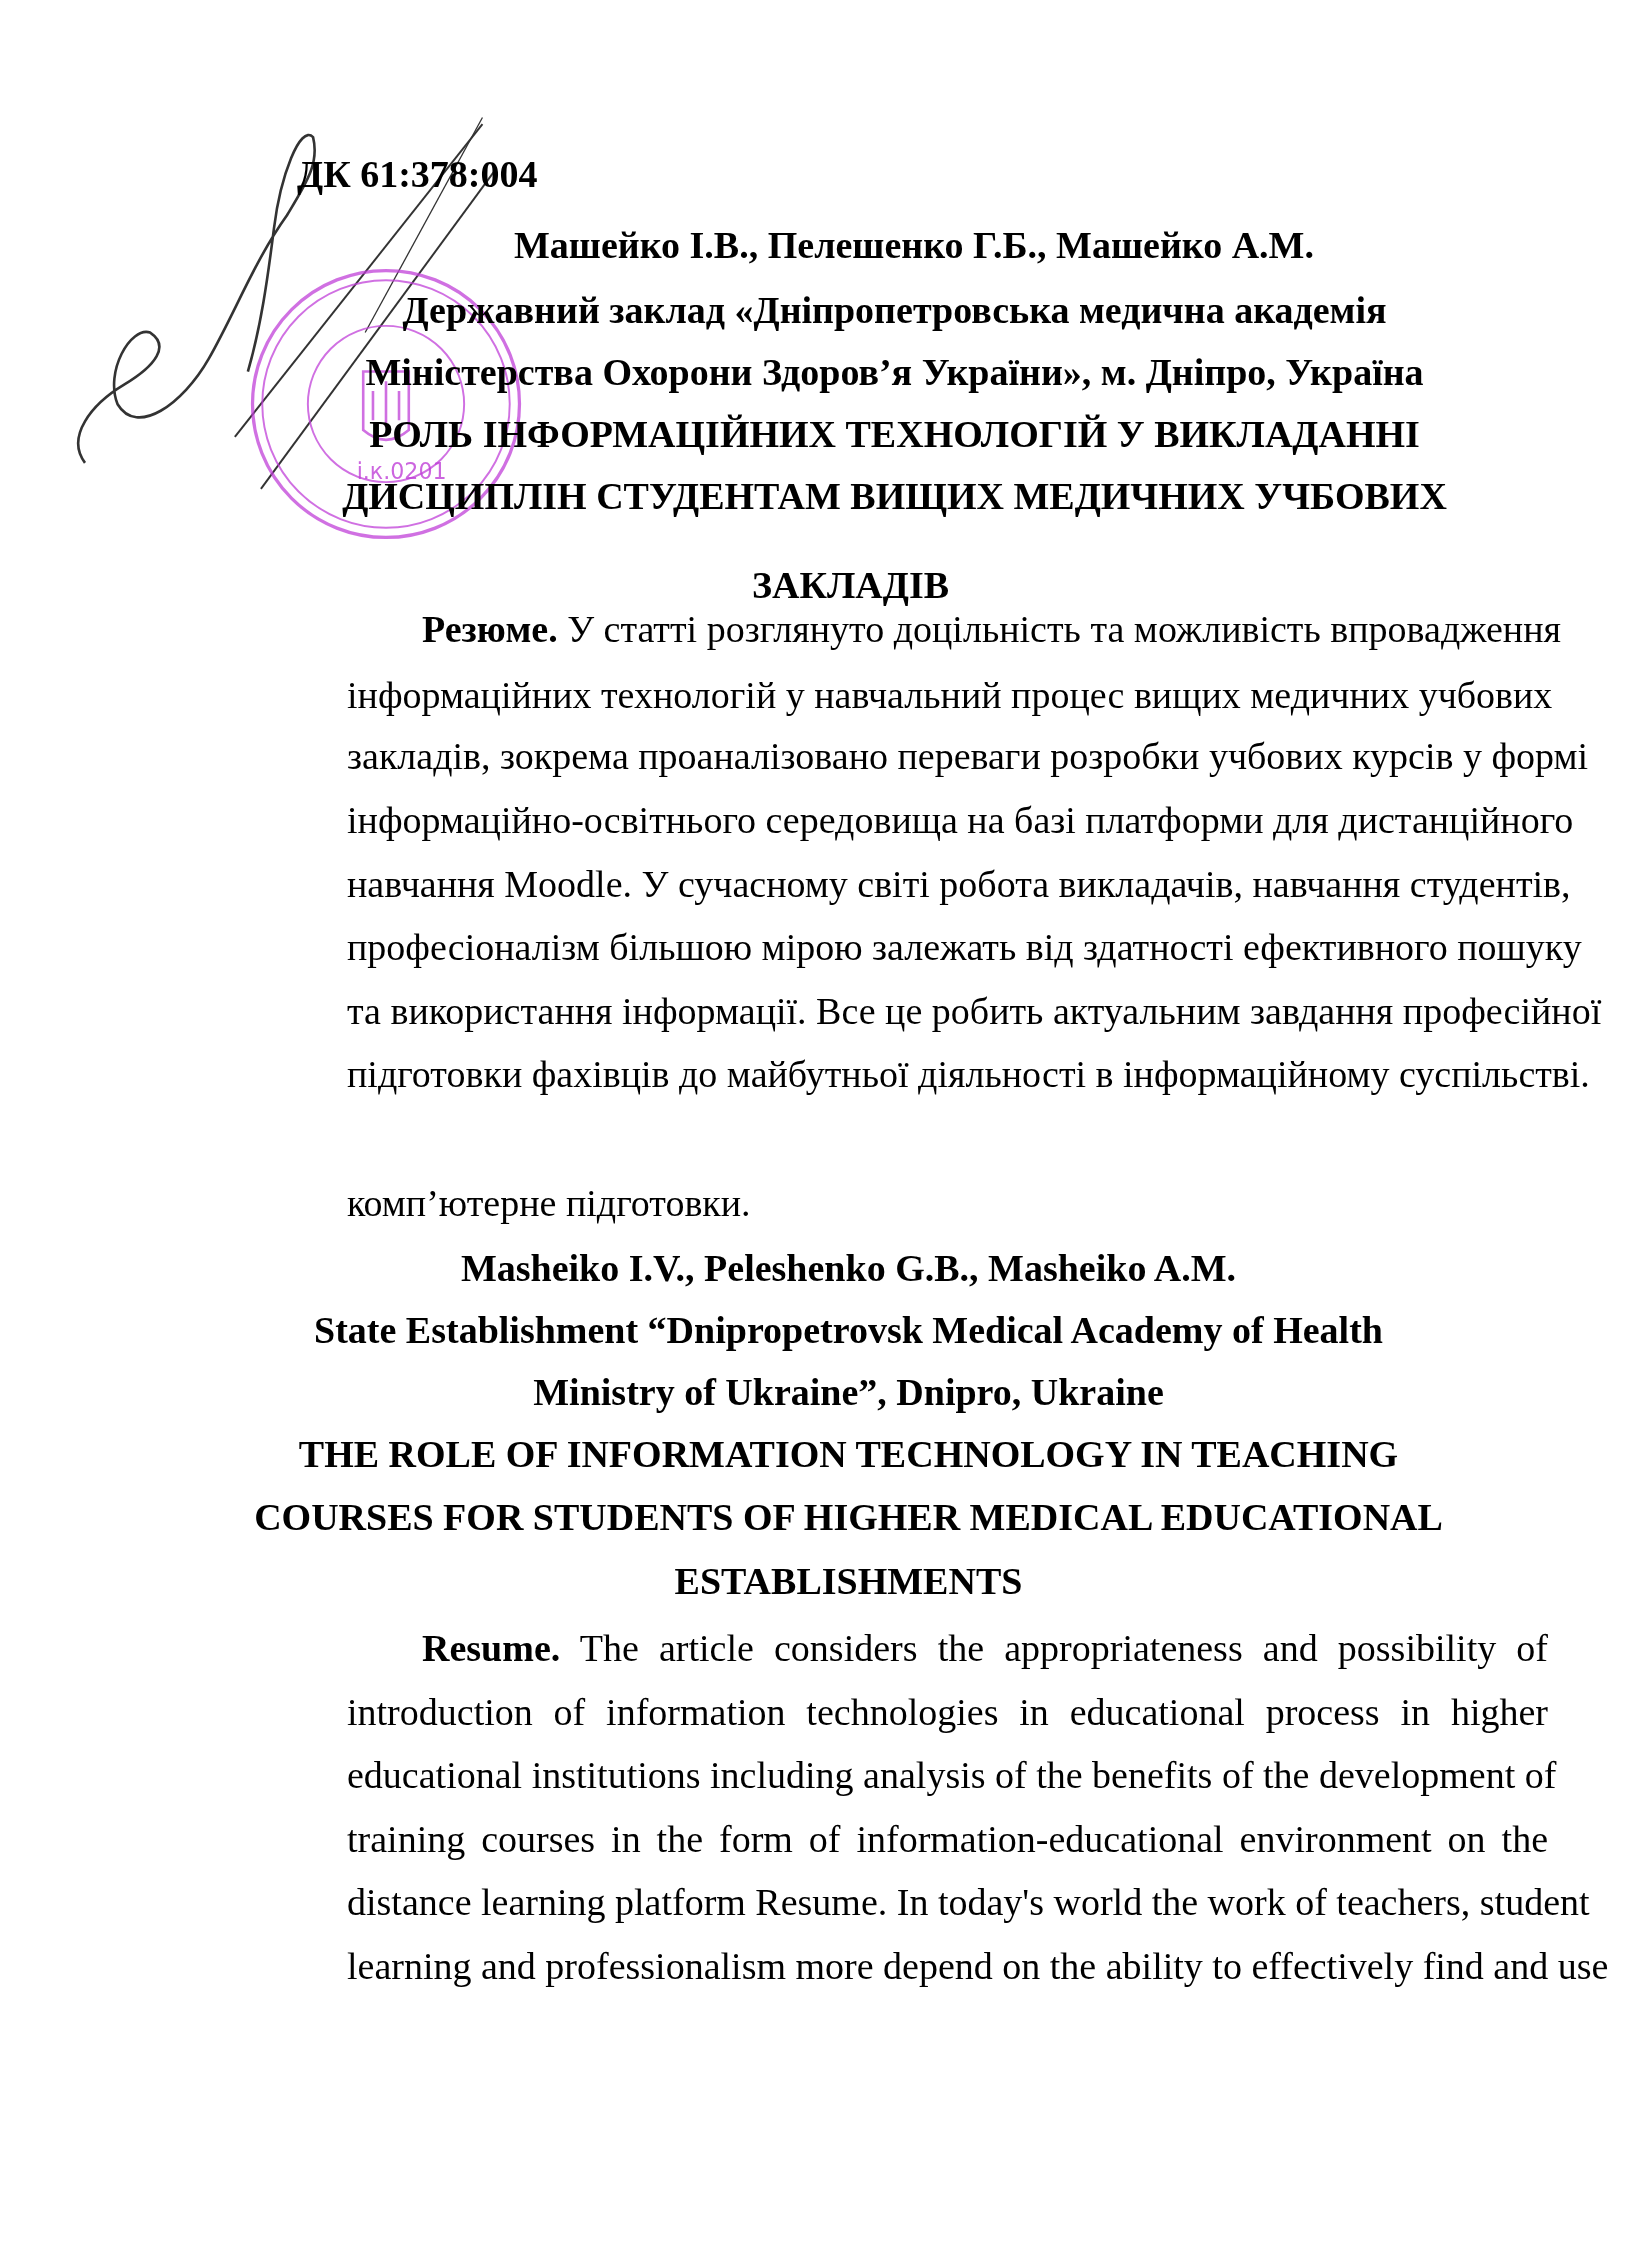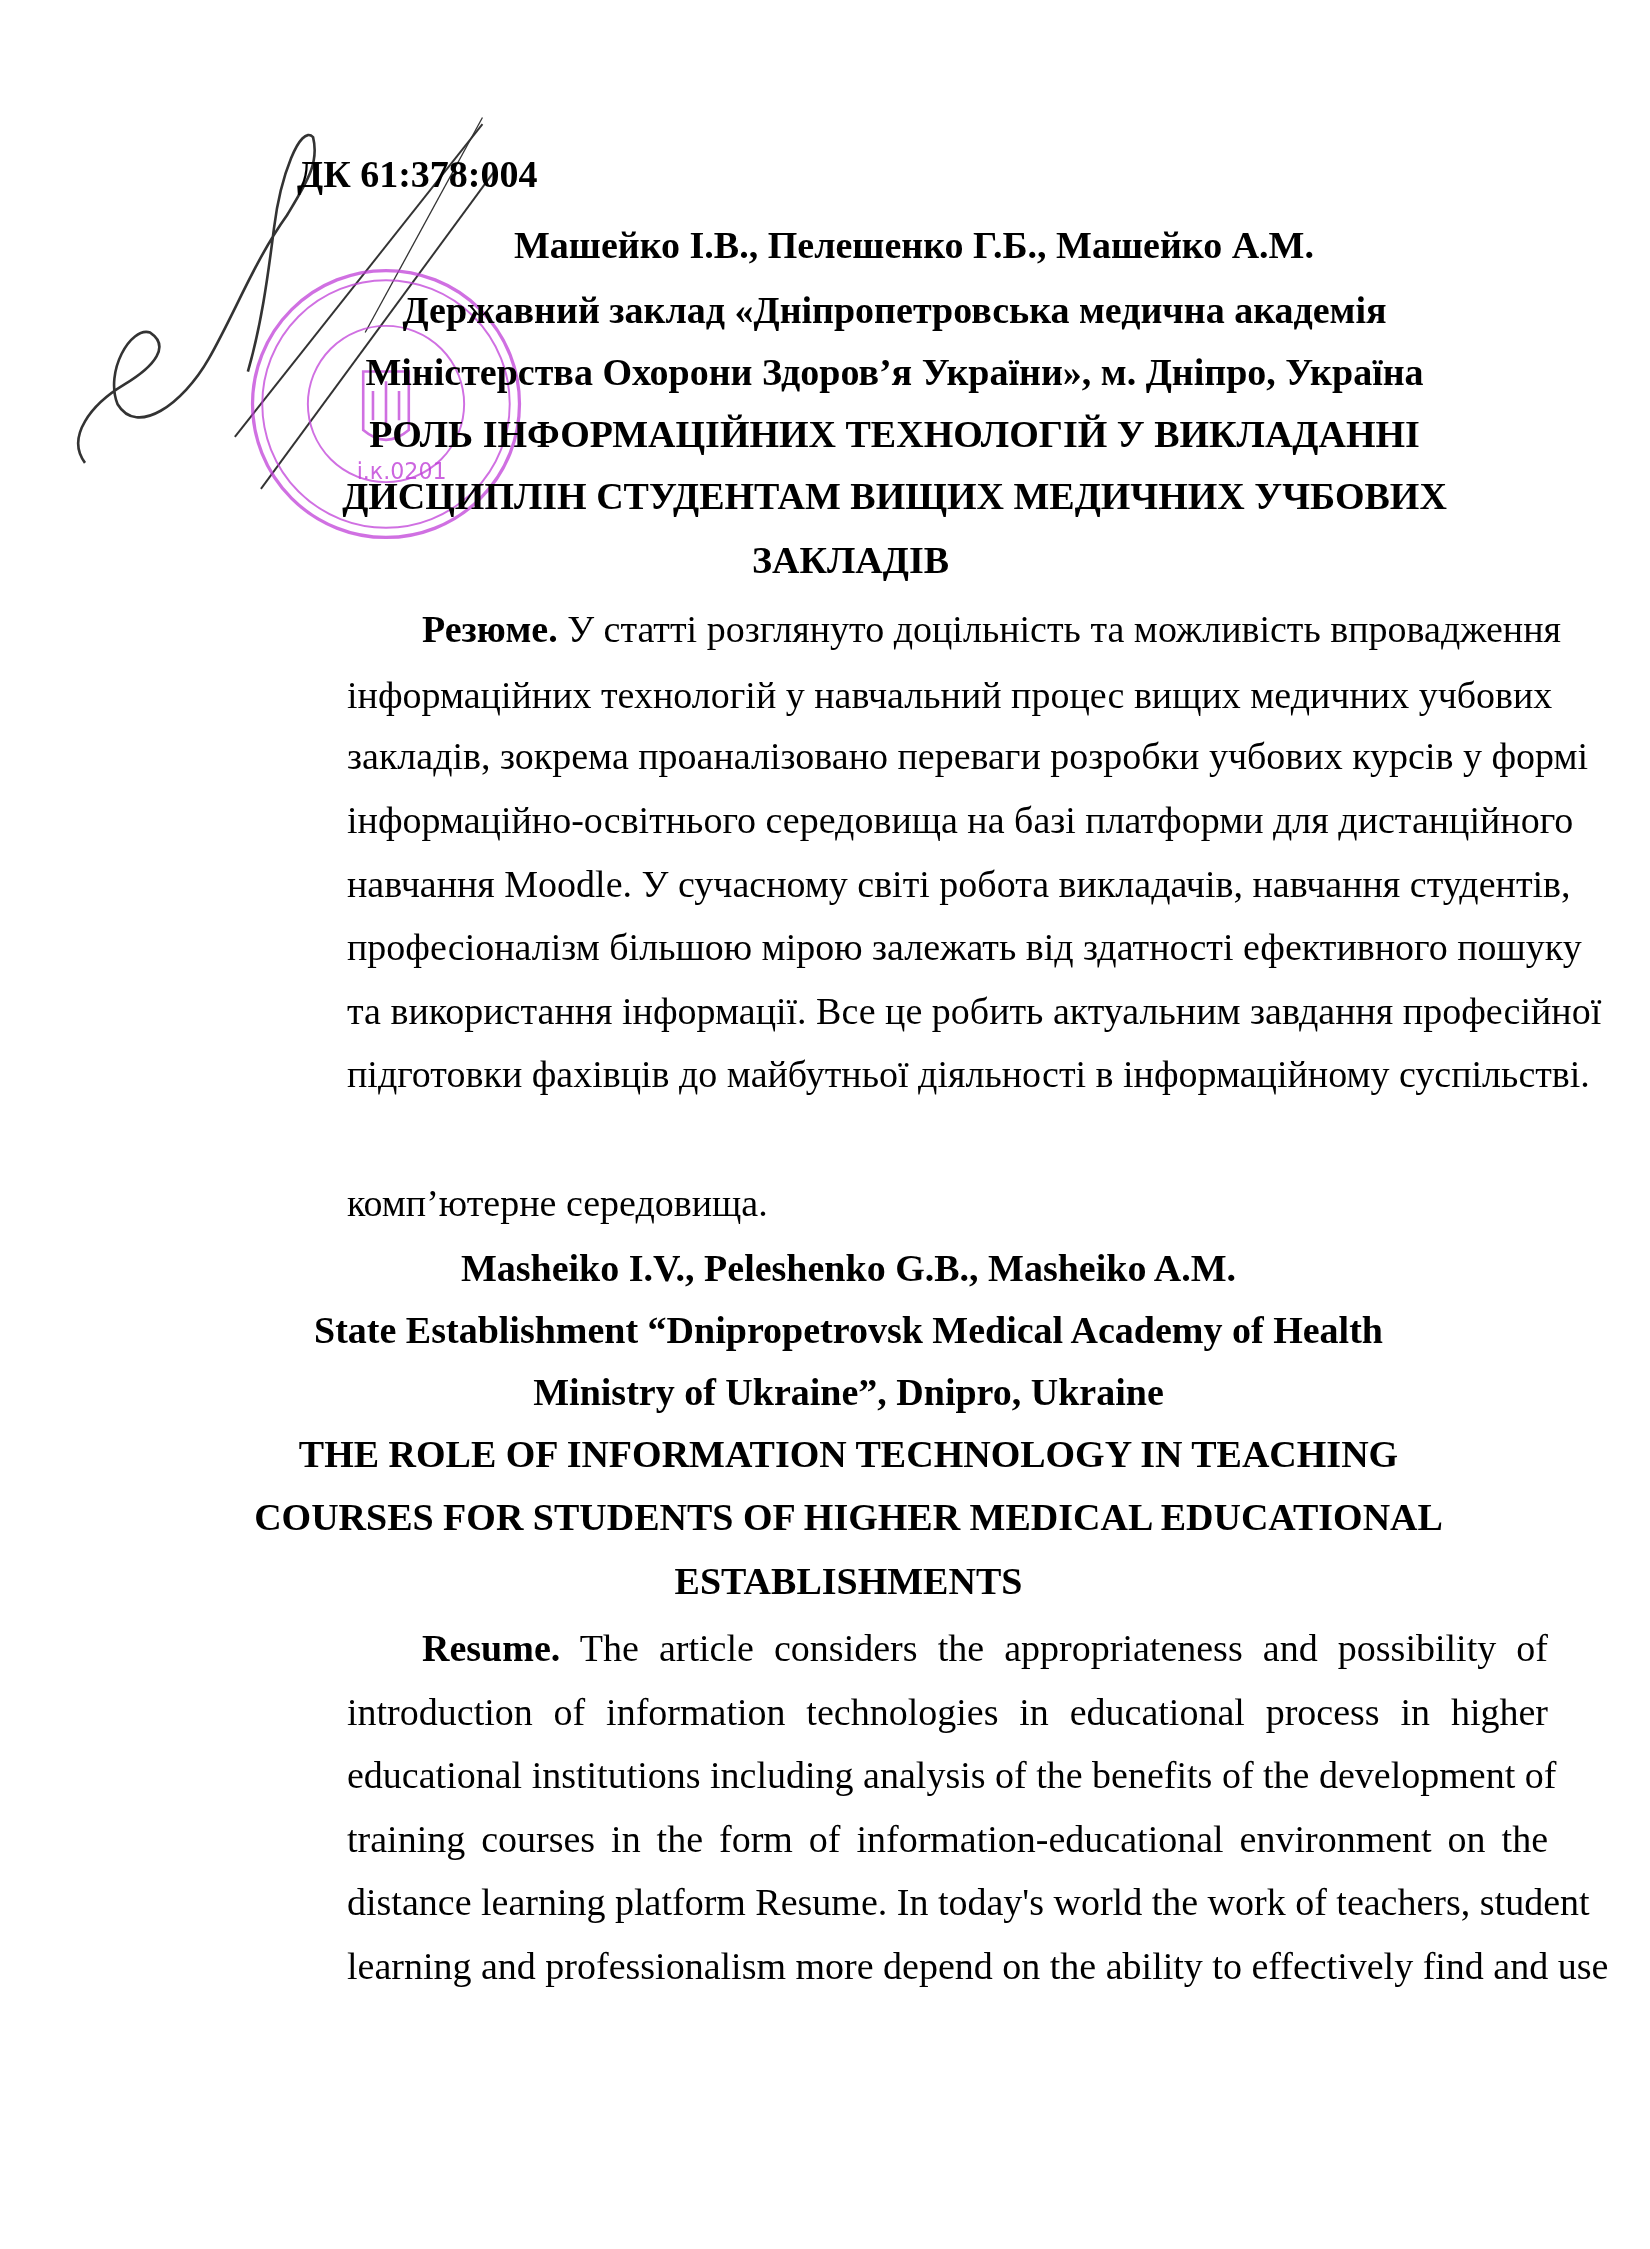--- a/index.html
+++ b/index.html
@@ -36,34 +36,34 @@
   </svg>
 
   <div class="line b" style="left:297px; top:151px;">ДК 61:378:004</div>
 
   <div class="line b center" style="top:222px; padding-left:235px; box-sizing:border-box;">Машейко І.В., Пелешенко Г.Б., Машейко А.М.</div>
   <div class="line b center" style="top:287px; padding-left:196px; box-sizing:border-box;">Державний заклад «Дніпропетровська медична академія</div>
   <div class="line b center" style="top:349px; padding-left:196px; box-sizing:border-box;">Міністерства Охорони Здоров’я України», м. Дніпро, Україна</div>
 
   <div class="line b center" style="top:411px; padding-left:196px; box-sizing:border-box;">РОЛЬ ІНФОРМАЦІЙНИХ ТЕХНОЛОГІЙ У ВИКЛАДАННІ</div>
   <div class="line b center" style="top:473px; padding-left:196px; box-sizing:border-box;">ДИСЦИПЛІН СТУДЕНТАМ ВИЩИХ МЕДИЧНИХ УЧБОВИХ</div>
-  <div class="line b center" style="top:537px; padding-left:108px; box-sizing:border-box;">ЗАКЛАДІВ</div>
+  <div class="line b center" style="top:562px; padding-left:108px; box-sizing:border-box;">ЗАКЛАДІВ</div>
 
   <div class="line just" style="top:606px; padding-left:0;">
     <span style="display:inline-block; width:75px;"></span><span class="b">Резюме.</span><span> У статті розглянуто доцільність та можливість впровадження</span>
   </div>
   <div class="line just" style="top:672px;">інформаційних технологій у навчальний процес вищих медичних учбових</div>
   <div class="line just" style="top:733px;">закладів, зокрема проаналізовано переваги розробки учбових курсів у формі</div>
   <div class="line just" style="top:797px;">інформаційно-освітнього середовища на базі платформи для дистанційного</div>
   <div class="line just" style="top:861px;">навчання Moodle. У сучасному світі робота викладачів, навчання студентів,</div>
   <div class="line just" style="top:924px;">професіоналізм більшою мірою залежать від здатності ефективного пошуку</div>
   <div class="line just" style="top:988px;">та використання інформації. Все це робить актуальним завдання професійної</div>
   <div class="line just last" style="top:1051px;">підготовки фахівців до майбутньої діяльності в інформаційному суспільстві.</div>
 
-  <div class="line just last" style="top:1180px;">комп’ютерне середовища.</div>
+  <div class="line just last" style="top:1180px;">комп’ютерне підготовки.</div>
 
   <div class="line b center" style="top:1245px; padding-left:104px; box-sizing:border-box;">Masheiko I.V., Peleshenko G.B., Masheiko A.M.</div>
   <div class="line b center" style="top:1307px; padding-left:104px; box-sizing:border-box;">State Establishment “Dnipropetrovsk Medical Academy of Health</div>
   <div class="line b center" style="top:1369px; padding-left:104px; box-sizing:border-box;">Ministry of Ukraine”, Dnipro, Ukraine</div>
 
   <div class="line b center" style="top:1431px; padding-left:104px; box-sizing:border-box;">THE ROLE OF INFORMATION TECHNOLOGY IN TEACHING</div>
   <div class="line b center" style="top:1494px; padding-left:104px; box-sizing:border-box;">COURSES FOR STUDENTS OF HIGHER MEDICAL EDUCATIONAL</div>
   <div class="line b center" style="top:1558px; padding-left:104px; box-sizing:border-box;">ESTABLISHMENTS</div>
 
   <div class="line just" style="top:1625px;">

